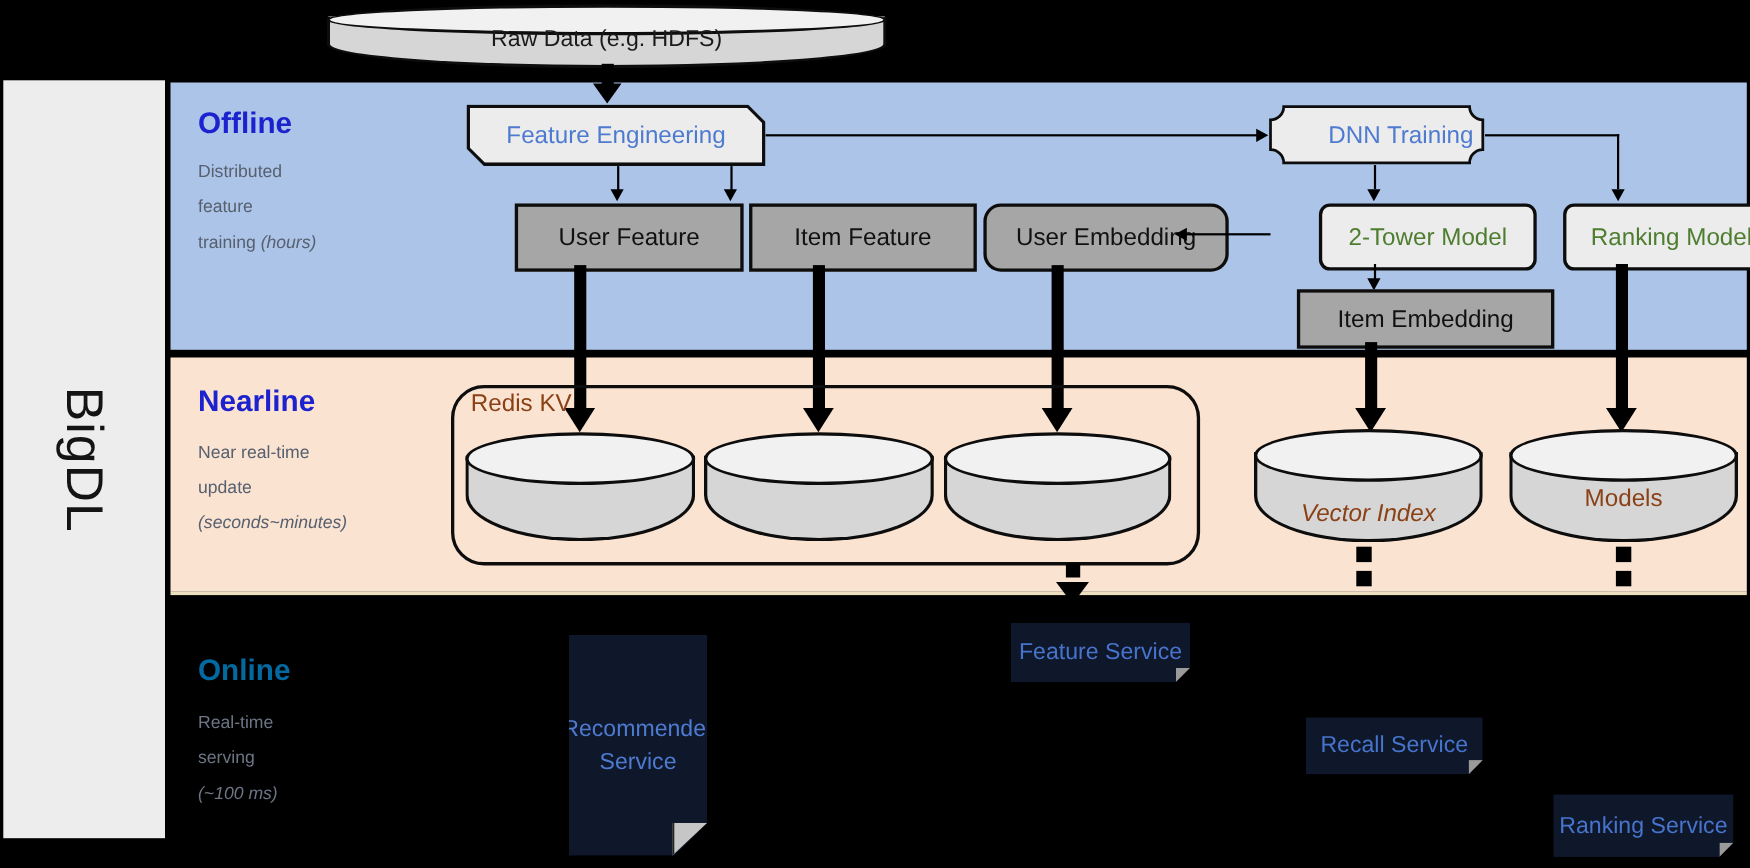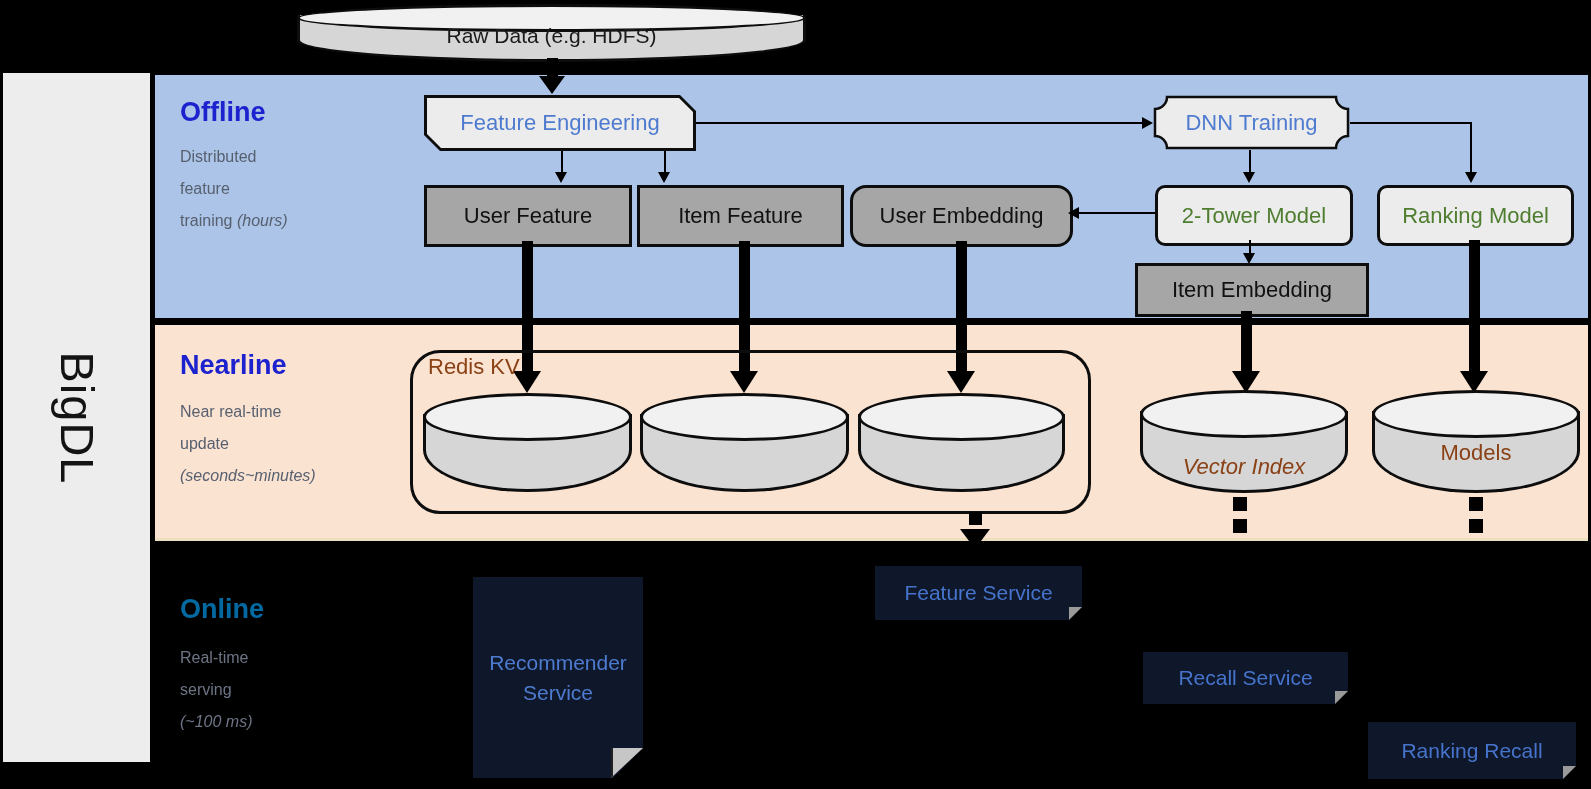--- a/index.html
+++ b/index.html
@@ -21,21 +21,21 @@
   .band-offline  { background:#abc4e7; }
   .band-nearline { background:#fbe3d2; }
   .band-edge     { background:#ecdfc0; }
 
   
   .sec-title { font-size:27px; font-weight:600; }
   .sec-desc  { font-size:16px; line-height:32px; }
   .sec-desc .it { font-style:italic; }
 
   
-  .node { display:flex; align-items:center; justify-content:center; text-align:center; }
+  .node { display:flex; align-items:center; justify-content:center; text-align:center;margin-left:44px; }
 
   .gray-box  { background:#a6a6a6; border:3px solid #0d0d0d; color:#111; font-size:22px; }
   .round-box { background:#ececec; border:3px solid #0d0d0d; border-radius:10px; font-size:22px; }
   .green-t   { color:#4e7d2f; }
   .blue-t    { color:#4e7bd0; }
   .brown-t   { color:#8a4115; }
 
   
   .fe-outer { background:#0d0d0d;
     clip-path:polygon(0 0, calc(100% - 16px) 0, 100% 16px, 100% 100%, 16px 100%, 0 calc(100% - 16px)); }
@@ -216,18 +216,18 @@
 
   <div class="abs" style="left:1143px;top:652px;width:205px;height:52px;">
     <div class="svc node" style="position:absolute;inset:0;">
       <span>Recall Service</span>
     </div>
     <div class="svc-fold" style="right:0;bottom:0;"></div>
   </div>
 
   <div class="abs" style="left:1368px;top:722px;width:208px;height:57px;">
     <div class="svc node" style="position:absolute;inset:0;">
-      <span>Ranking Recall</span>
+      <span>Ranking Service</span>
     </div>
     <div class="svc-fold" style="right:0;bottom:0;"></div>
   </div>
 
 </div>
 
 </body></html>

